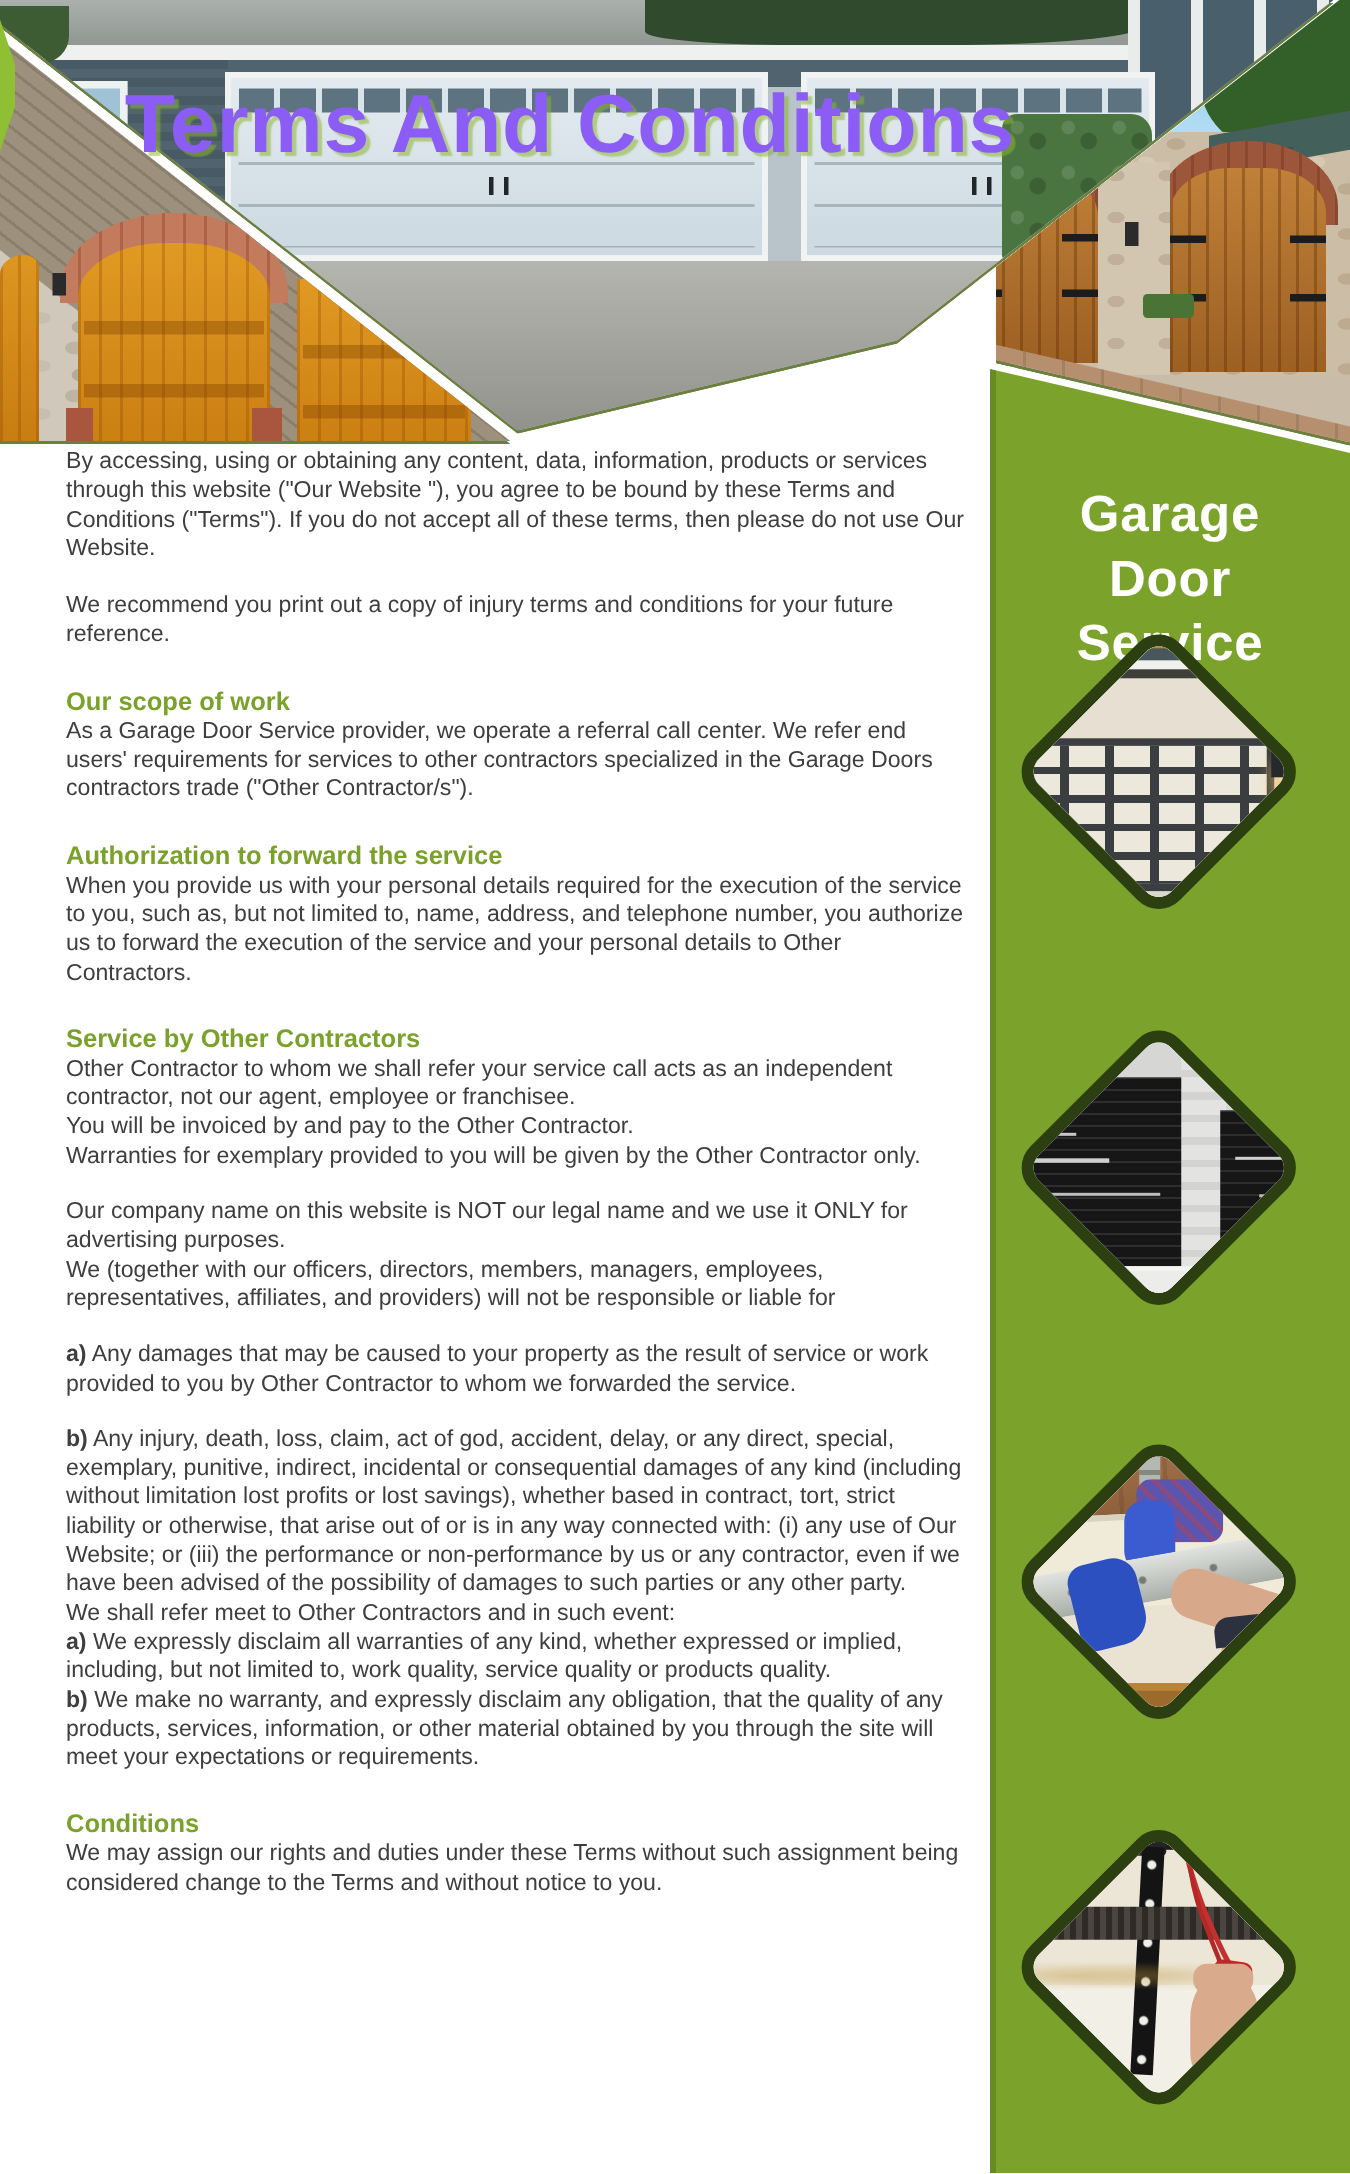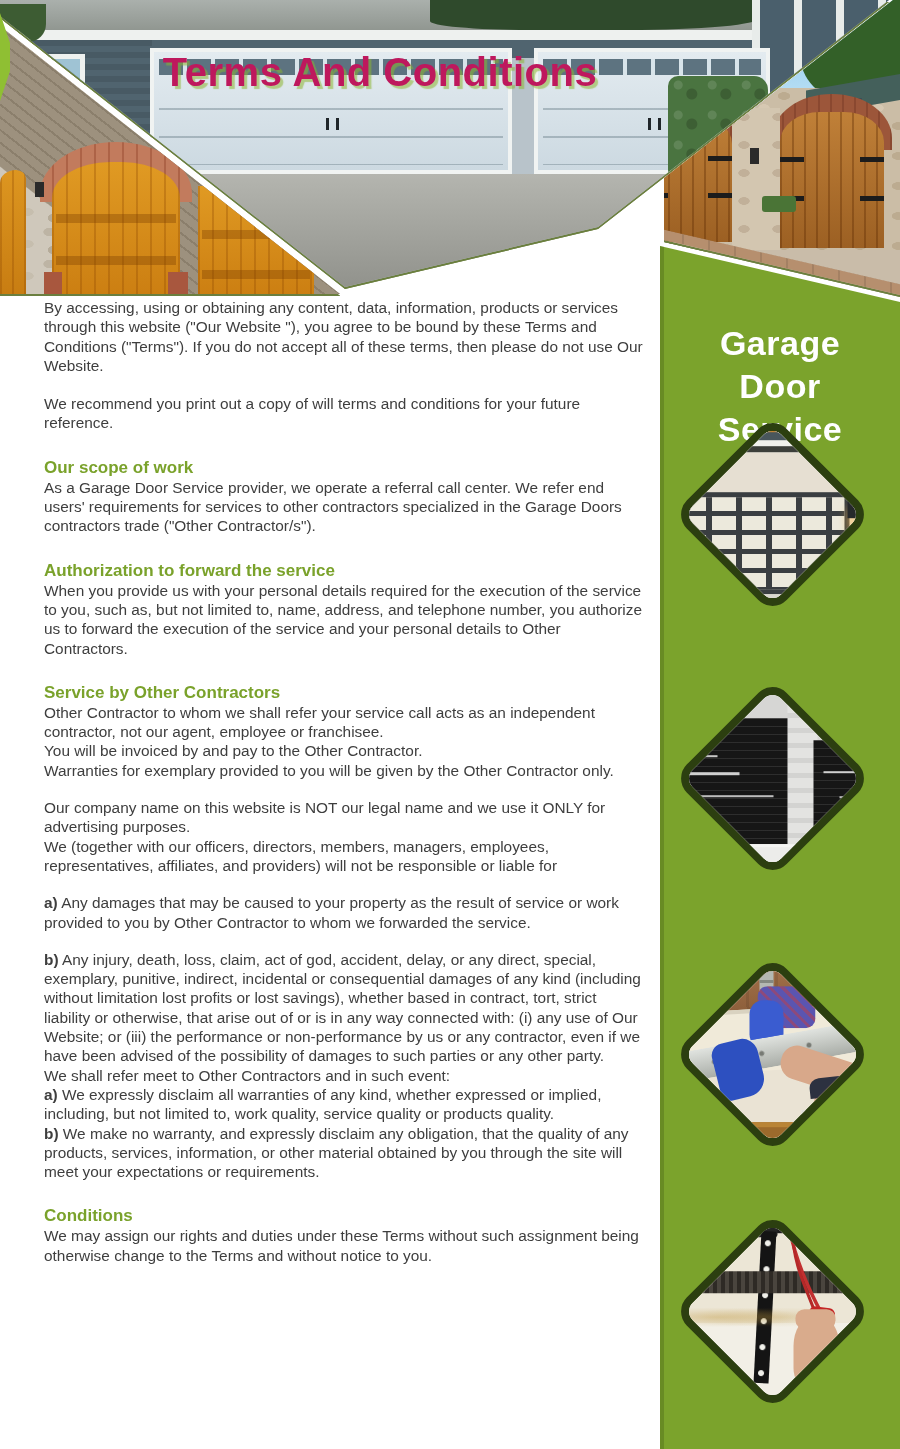--- a/index.html
+++ b/index.html
@@ -172,21 +172,21 @@
   .r-doorR{left:780px;top:112px;width:104px;height:136px;}
   .r-pillar{left:732px;top:108px;width:48px;height:142px;background:#d3c6b0;
      background-image:radial-gradient(ellipse 12px 8px at 12px 9px,#c1b099 45%,transparent 50%);background-size:34px 28px;}
   .r-lamp{left:750px;top:148px;width:9px;height:16px;background:#2b2b2b;}
   .r-plantbox{left:762px;top:196px;width:34px;height:16px;background:#4a7436;border-radius:3px;}
   .r-pavers{left:656px;top:228px;width:254px;height:84px;transform:skewY(13deg);transform-origin:0 0;
      background:repeating-linear-gradient(90deg,rgba(0,0,0,.10) 0 2px,transparent 2px 26px),
                 repeating-linear-gradient(180deg,#b68f6e 0 12px,#aa8262 12px 24px);}
 
   .hero-title{position:absolute;left:60px;top:50px;width:640px;text-align:center;
-     font-size:40px;font-weight:bold;color:#be185d;letter-spacing:.5px;z-index:5;
+     font-size:55px;font-weight:bold;color:#8b5cf6;letter-spacing:.5px;z-index:5;
      text-shadow:3px 3px 1px rgba(141,181,48,.55);}
 
   
   .content{position:absolute;left:44px;top:298px;width:602px;font-size:15.4px;line-height:19.3px;}
   .content p{margin:0;}
   .content p.intro{margin-bottom:19px;}
   .sec-h{margin:24px 0 0;font-size:17px;line-height:21px;font-weight:bold;color:#7aa22b;}
   .gap{margin-top:18px !important;}
   .pfx{font-weight:bold;}
 </style>
@@ -318,21 +318,21 @@
         <div class="r-pavers"></div>
       </div>
 
     </div>
     <div class="lime-sliver"></div>
     <div class="hero-title">Terms And Conditions</div>
   </div>
 
   <div class="content">
     <p class="intro">By accessing, using or obtaining any content, data, information, products or services through this website ("Our Website "), you agree to be bound by these Terms and Conditions ("Terms"). If you do not accept all of these terms, then please do not use Our Website.</p>
-    <p class="intro">We recommend you print out a copy of will terms and conditions for your future reference.</p>
+    <p class="intro">We recommend you print out a copy of injury terms and conditions for your future reference.</p>
 
     <h2 class="sec-h">Our scope of work</h2>
     <p><span>As a Garage Door Service provider, we operate a referral call center. We refer end users' requirements for services to other contractors specialized in the Garage Doors contractors trade ("Other Contractor/s").</span></p>
 
     <h2 class="sec-h">Authorization to forward the service</h2>
     <p><span>When you provide us with your personal details required for the execution of the service to you, such as, but not limited to, name, address, and telephone number, you authorize us to forward the execution of the service and your personal details to Other Contractors.</span></p>
 
     <h2 class="sec-h">Service by Other Contractors</h2>
     <p><span>Other Contractor to whom we shall refer your service call acts as an independent contractor, not our agent, employee or franchisee.</span></p>
     <p><span>You will be invoiced by and pay to the Other Contractor.</span></p>
@@ -341,16 +341,16 @@
 
     <p><span>We (together with our officers, directors, members, managers, employees, representatives, affiliates, and providers) will not be responsible or liable for</span></p>
     <p class="gap"><b class="pfx">a)</b> <span>Any damages that may be caused to your property as the result of service or work provided to you by Other Contractor to whom we forwarded the service.</span></p>
     <p class="gap"><b class="pfx">b)</b> <span>Any injury, death, loss, claim, act of god, accident, delay, or any direct, special, exemplary, punitive, indirect, incidental or consequential damages of any kind (including without limitation lost profits or lost savings), whether based in contract, tort, strict liability or otherwise, that arise out of or is in any way connected with: (i) any use of Our Website; or (iii) the performance or non-performance by us or any contractor, even if we have been advised of the possibility of damages to such parties or any other party.</span></p>
 
     <p><span>We shall refer meet to Other Contractors and in such event:</span></p>
     <p><b class="pfx">a)</b> <span>We expressly disclaim all warranties of any kind, whether expressed or implied, including, but not limited to, work quality, service quality or products quality.</span></p>
     <p><b class="pfx">b)</b> <span>We make no warranty, and expressly disclaim any obligation, that the quality of any products, services, information, or other material obtained by you through the site will meet your expectations or requirements.</span></p>
 
     <h2 class="sec-h">Conditions</h2>
-    <p><span>We may assign our rights and duties under these Terms without such assignment being otherwise change to the Terms and without notice to you.</span></p>
+    <p><span>We may assign our rights and duties under these Terms without such assignment being considered change to the Terms and without notice to you.</span></p>
   </div>
 
 </div>
 
 </body></html>

